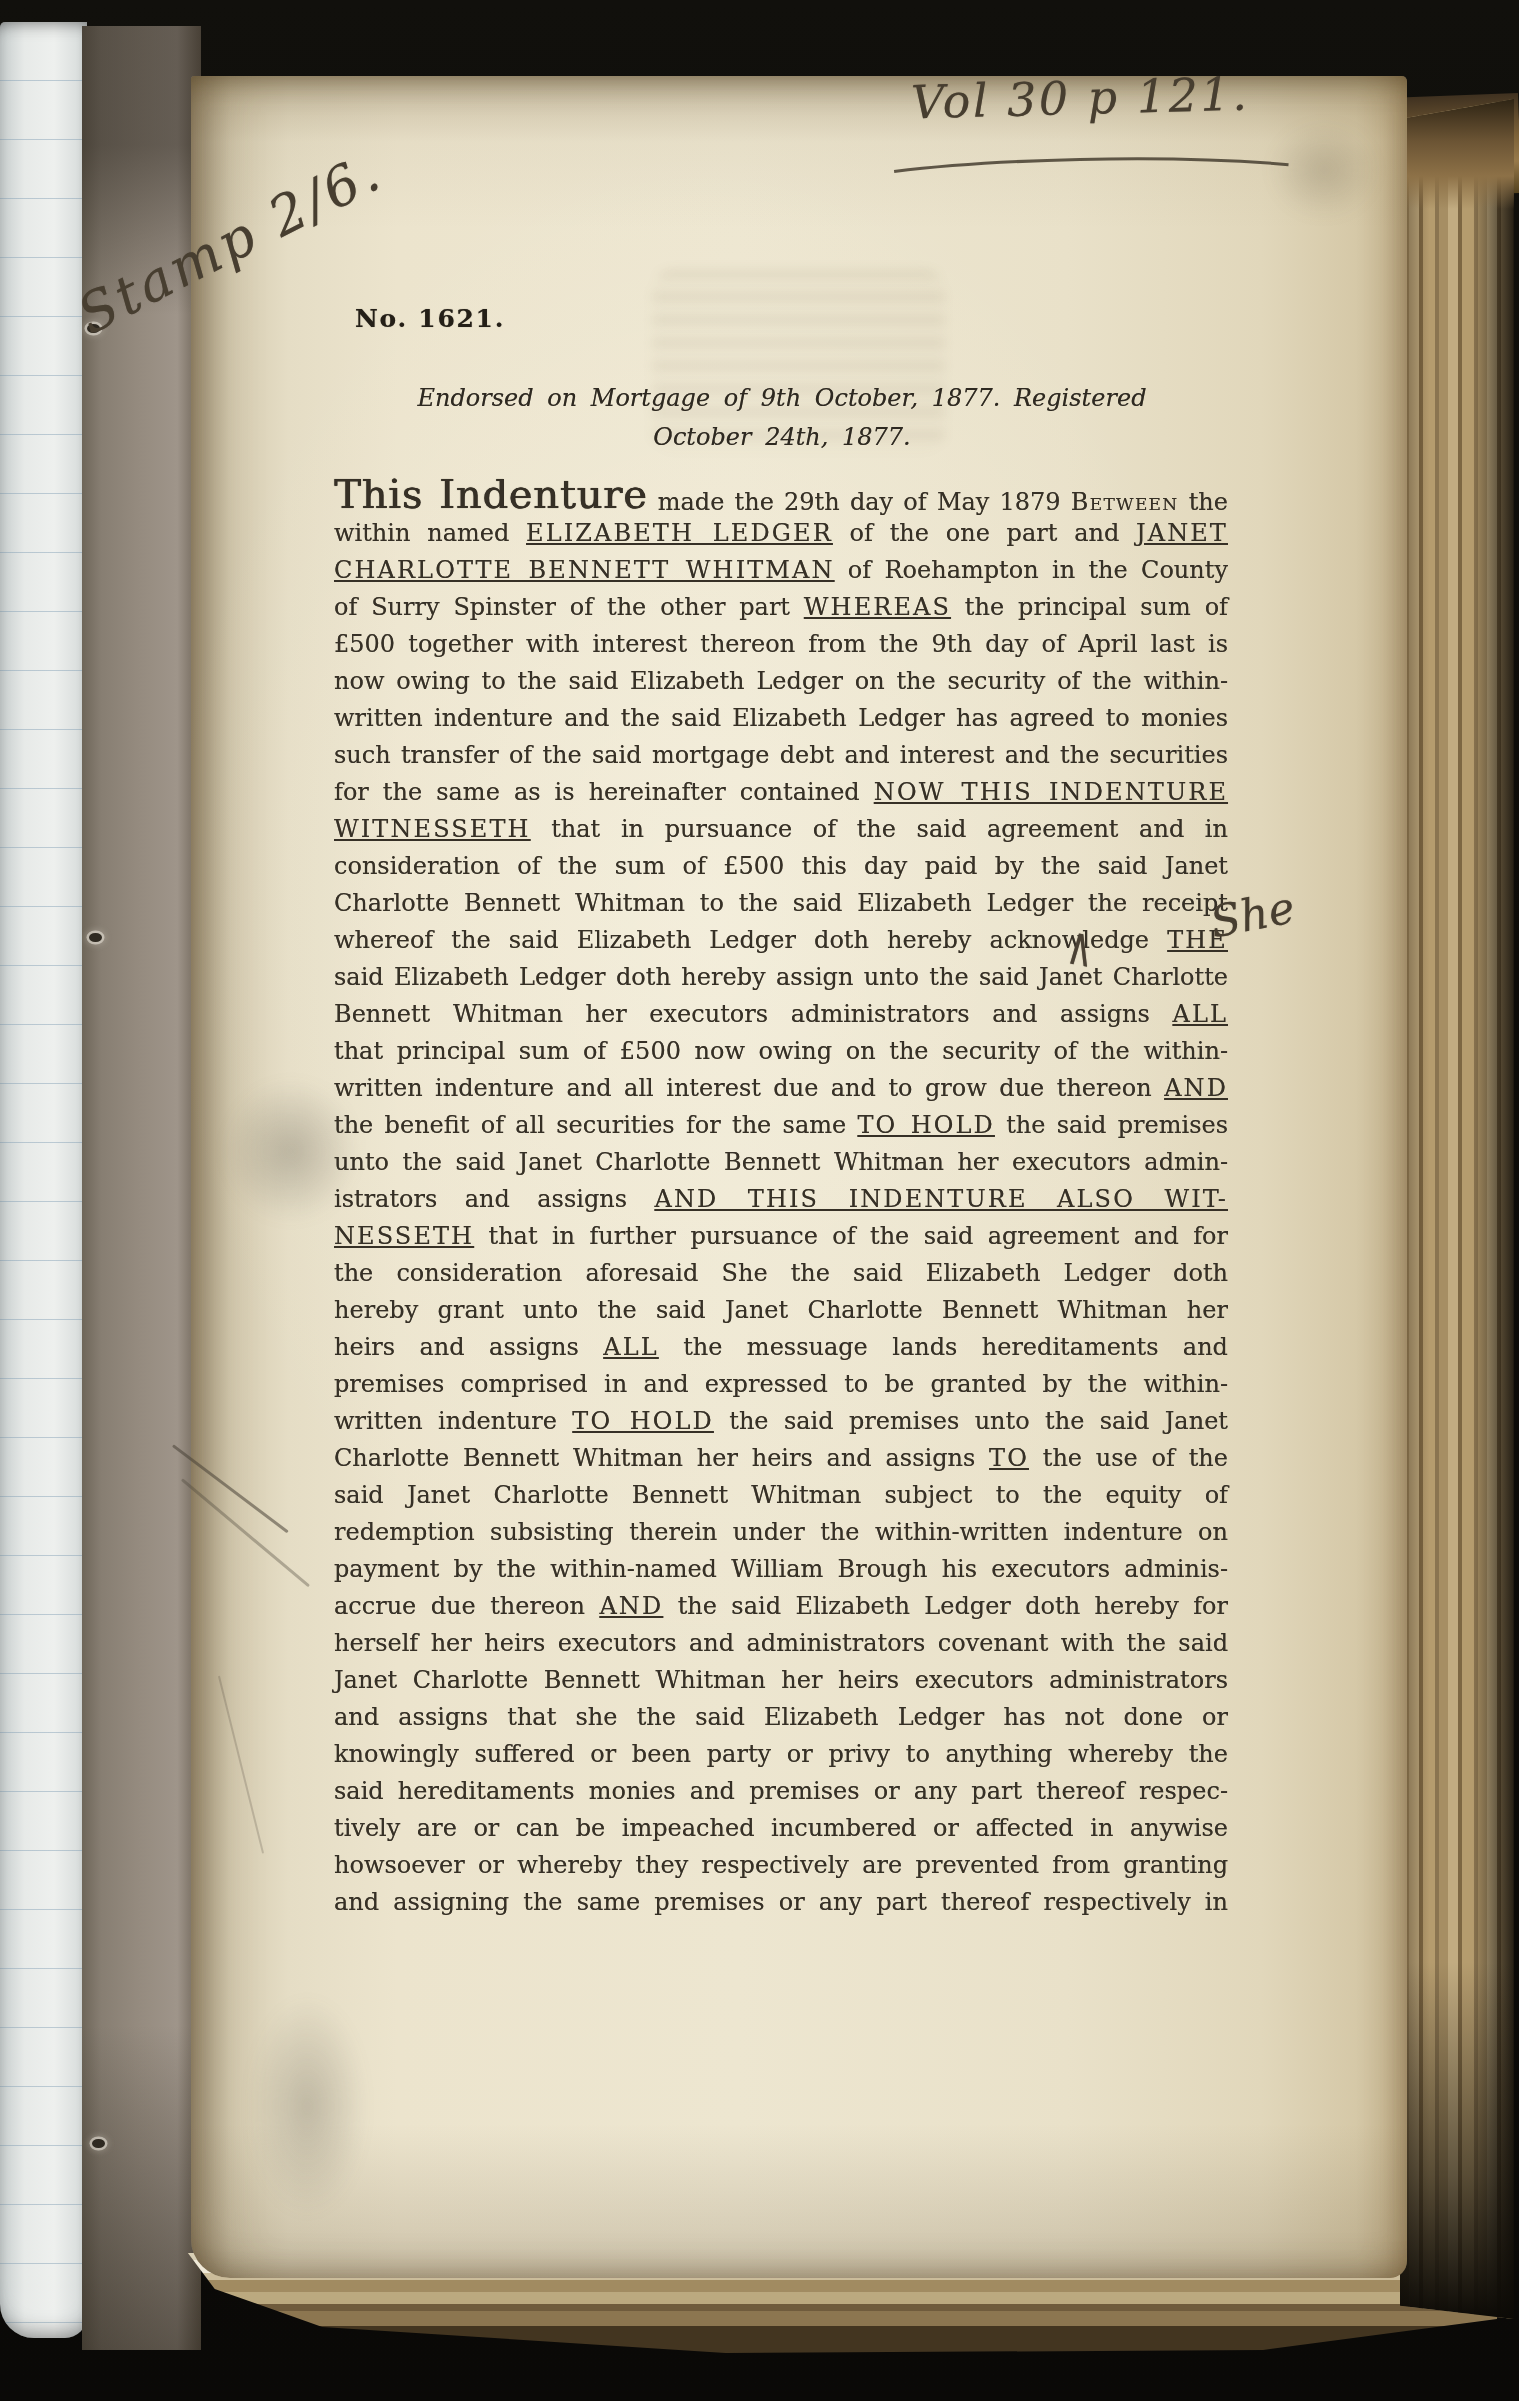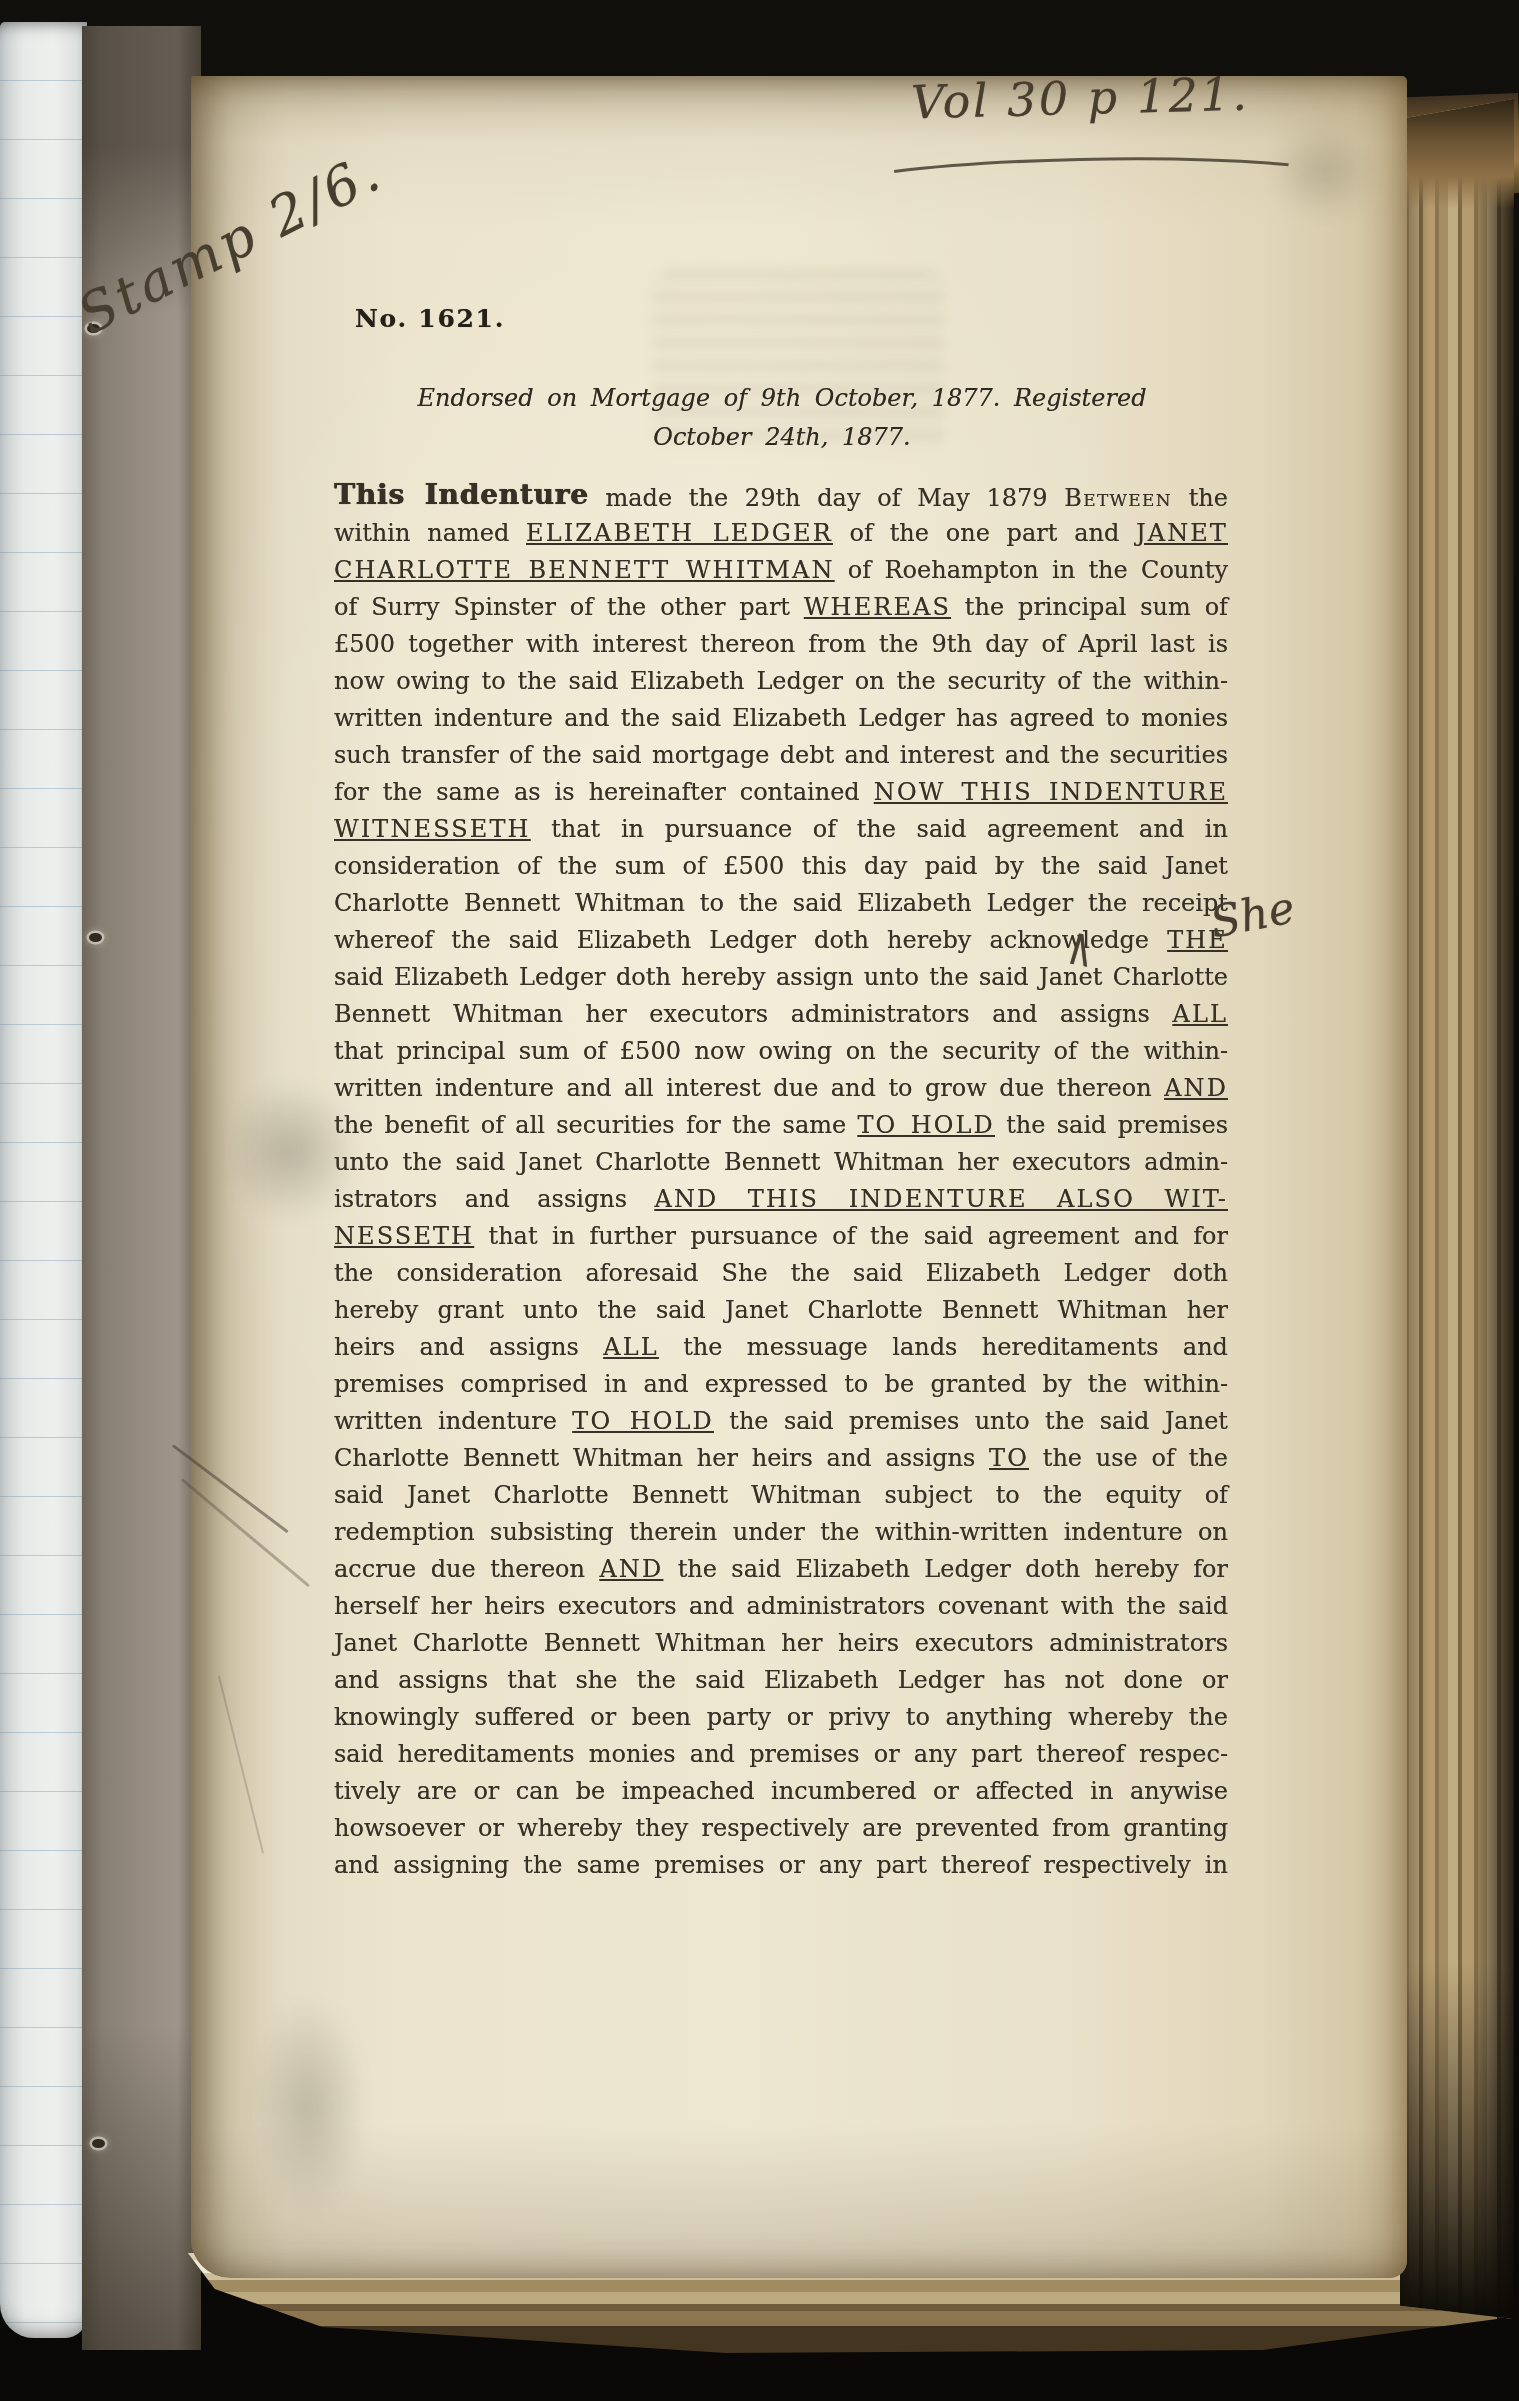--- a/index.html
+++ b/index.html
@@ -78,21 +78,21 @@
   }
   .deed-body{
     position:absolute;left:334px;top:478px;width:894px;z-index:6;
     font-size:24px;color:#3630255;color:#363026;
     text-shadow:0 0 0.5px rgba(54,48,38,.65);
   }
   .bline{height:37px;line-height:37px;text-align:justify;text-align-last:justify;text-justify:inter-word;white-space:nowrap;}
   .bline span{white-space:normal;}
   .caps{letter-spacing:2.1px;text-decoration:underline;}
   .sc{font-variant:small-caps;letter-spacing:1.3px;}
-  .bl{font-size:28px;font-weight:bold;letter-spacing:0.8px;position:relative;top:-1.7px;
+  .bl{font-size:40px;font-weight:normal;letter-spacing:0.8px;position:relative;top:-1.7px;
       text-shadow:0.7px 0 0 currentColor, 0 0 0.8px rgba(40,34,24,.8);}
   
   .hand{position:absolute;z-index:7;font-family:"DejaVu Serif",serif;font-style:italic;color:#473e30;
         text-shadow:0 0 0.8px rgba(71,62,48,.6);white-space:nowrap;}
   .vol-note{left:911px;top:71px;font-size:46px;letter-spacing:2.5px;transform:rotate(-1.5deg);}
   .vol-underline{position:absolute;left:889px;top:151px;z-index:7;}
   .stamp-note{left:82px;top:287px;font-size:54px;letter-spacing:3.4px;transform:rotate(-27deg);transform-origin:left center;}
   .she-note{left:1210px;top:889px;font-size:44px;transform:rotate(-11deg);}
   .caret-mark{left:1067px;top:926px;font-size:36px;font-style:normal;transform:scaleY(1.5) rotate(7deg);color:#4a4134;}
   
@@ -172,20 +172,21 @@
       <div class="bline"><span>istrators and assigns </span><span class="caps">AND THIS INDENTURE ALSO WIT-</span></div>
       <div class="bline"><span class="caps">NESSETH</span><span> that in further pursuance of the said agreement and for</span></div>
       <div class="bline"><span>the consideration aforesaid  She the said Elizabeth Ledger doth</span></div>
       <div class="bline"><span>hereby grant unto the said Janet Charlotte Bennett Whitman her</span></div>
       <div class="bline"><span>heirs and assigns </span><span class="caps">ALL</span><span> the messuage lands hereditaments and</span></div>
       <div class="bline"><span>premises comprised in and expressed to be granted by the within-</span></div>
       <div class="bline"><span>written indenture </span><span class="caps">TO HOLD</span><span> the said premises unto the said Janet</span></div>
       <div class="bline"><span>Charlotte Bennett Whitman her heirs and assigns </span><span class="caps">TO</span><span> the use of the</span></div>
       <div class="bline"><span>said Janet Charlotte Bennett Whitman subject to the equity of</span></div>
       <div class="bline"><span>redemption subsisting therein under the within-written indenture on</span></div>
+      <div class="bline"><span>payment by the within-named William Brough his executors adminis-</span></div>
       <div class="bline"><span>accrue due thereon </span><span class="caps">AND</span><span> the said Elizabeth Ledger doth hereby for</span></div>
       <div class="bline"><span>herself her heirs executors and administrators covenant with the said</span></div>
       <div class="bline"><span>Janet Charlotte Bennett Whitman her heirs executors administrators</span></div>
       <div class="bline"><span>and assigns that she the said Elizabeth Ledger has not done or</span></div>
       <div class="bline"><span>knowingly suffered or been party or privy to anything whereby the</span></div>
       <div class="bline"><span>said hereditaments monies and premises or any part thereof respec-</span></div>
       <div class="bline"><span>tively are or can be impeached incumbered or affected in anywise</span></div>
       <div class="bline"><span>howsoever or whereby they respectively are prevented from granting</span></div>
       <div class="bline"><span>and assigning the same premises or any part thereof respectively in</span></div>
     </div>

